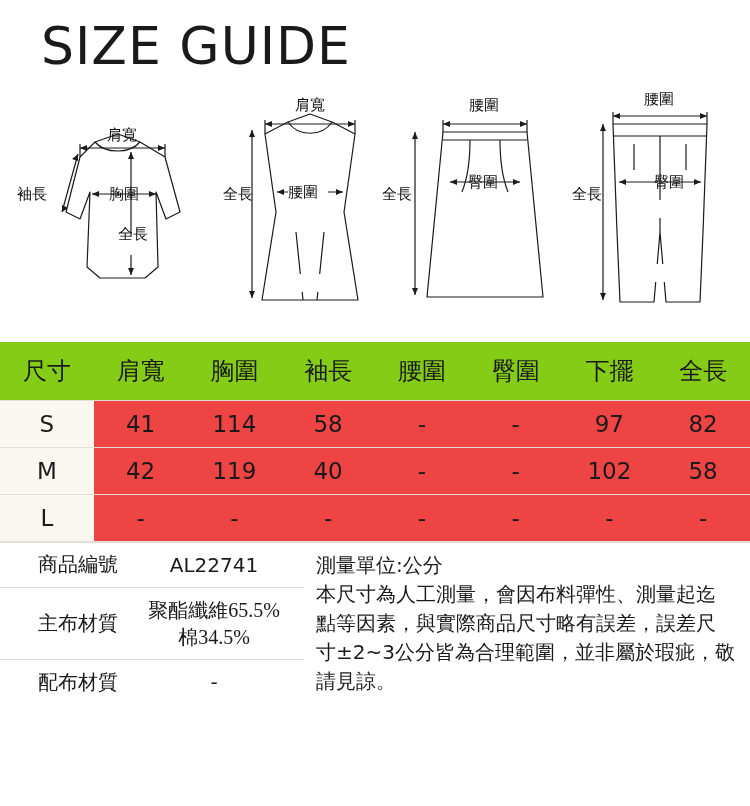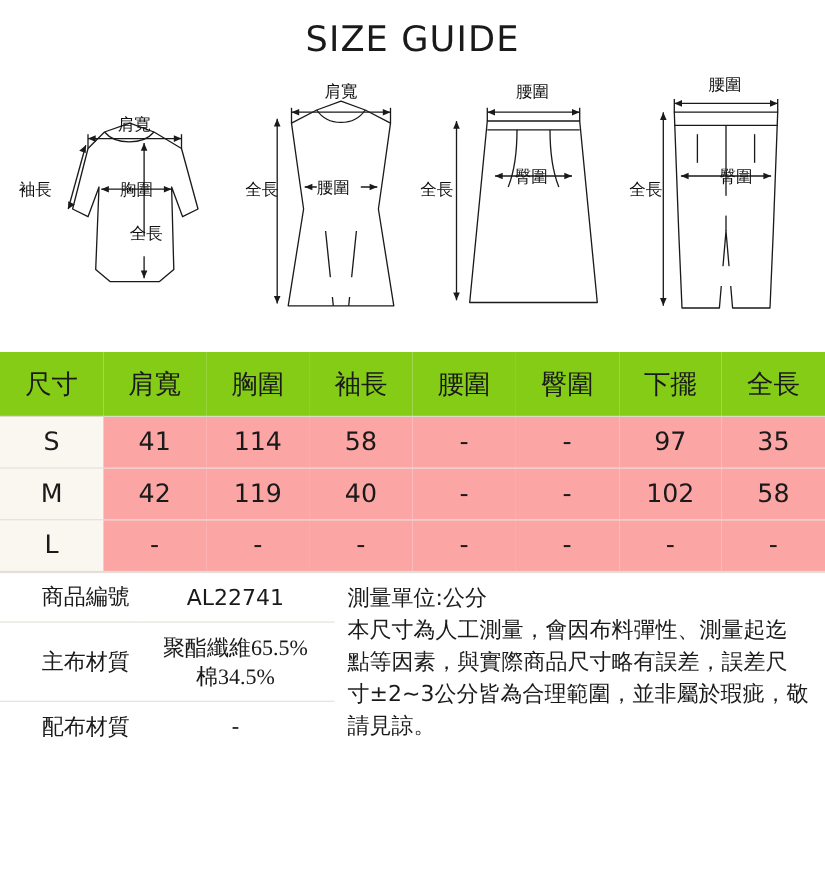--- a/index.html
+++ b/index.html
@@ -13,27 +13,27 @@
     font-family: "DejaVu Sans", "Liberation Sans", sans-serif;
     color: #1a1a1a;
     overflow: hidden;
   }
   .page {
     position: relative;
     width: 750px;
     height: 806px;
   }
   .title {
-    text-align: center;
-    font-size: 32px;
+    font-size: 52px;
     letter-spacing: 1px;
     font-weight: 400;
     padding-top: 16px;
     padding-bottom: 6px;
     font-family: "DejaVu Sans", "Liberation Sans", sans-serif;
+    margin-left: 41px;
   }
   .figures {
     position: relative;
     width: 750px;
     height: 260px;
   }
   .figures svg {
     display: block;
   }
   .fig-label {
@@ -57,21 +57,21 @@
   table.size-table thead th {
     background: #84cc16;
     font-size: 24px;
     padding: 13px 0;
     border-bottom: 1px solid #e3ded7;
   }
   table.size-table tbody td.sizecol {
     background: #faf6f0;
   }
   table.size-table tbody td {
-    background: #fca5a5;
+    background: #ef4444;
   }
 
   table.info-table {
     width: 750px;
     border-collapse: collapse;
     table-layout: fixed;
   }
   table.info-table td {
     border-top: 1px solid #e3ded7;
     font-size: 20px;
@@ -252,21 +252,21 @@
     </thead>
     <tbody>
       <tr>
         <td class="sizecol">S</td>
         <td>41</td>
         <td>114</td>
         <td>58</td>
         <td>-</td>
         <td>-</td>
         <td>97</td>
-        <td>35</td>
+        <td>82</td>
       </tr>
       <tr>
         <td class="sizecol">M</td>
         <td>42</td>
         <td>119</td>
         <td>40</td>
         <td>-</td>
         <td>-</td>
         <td>102</td>
         <td>58</td>

